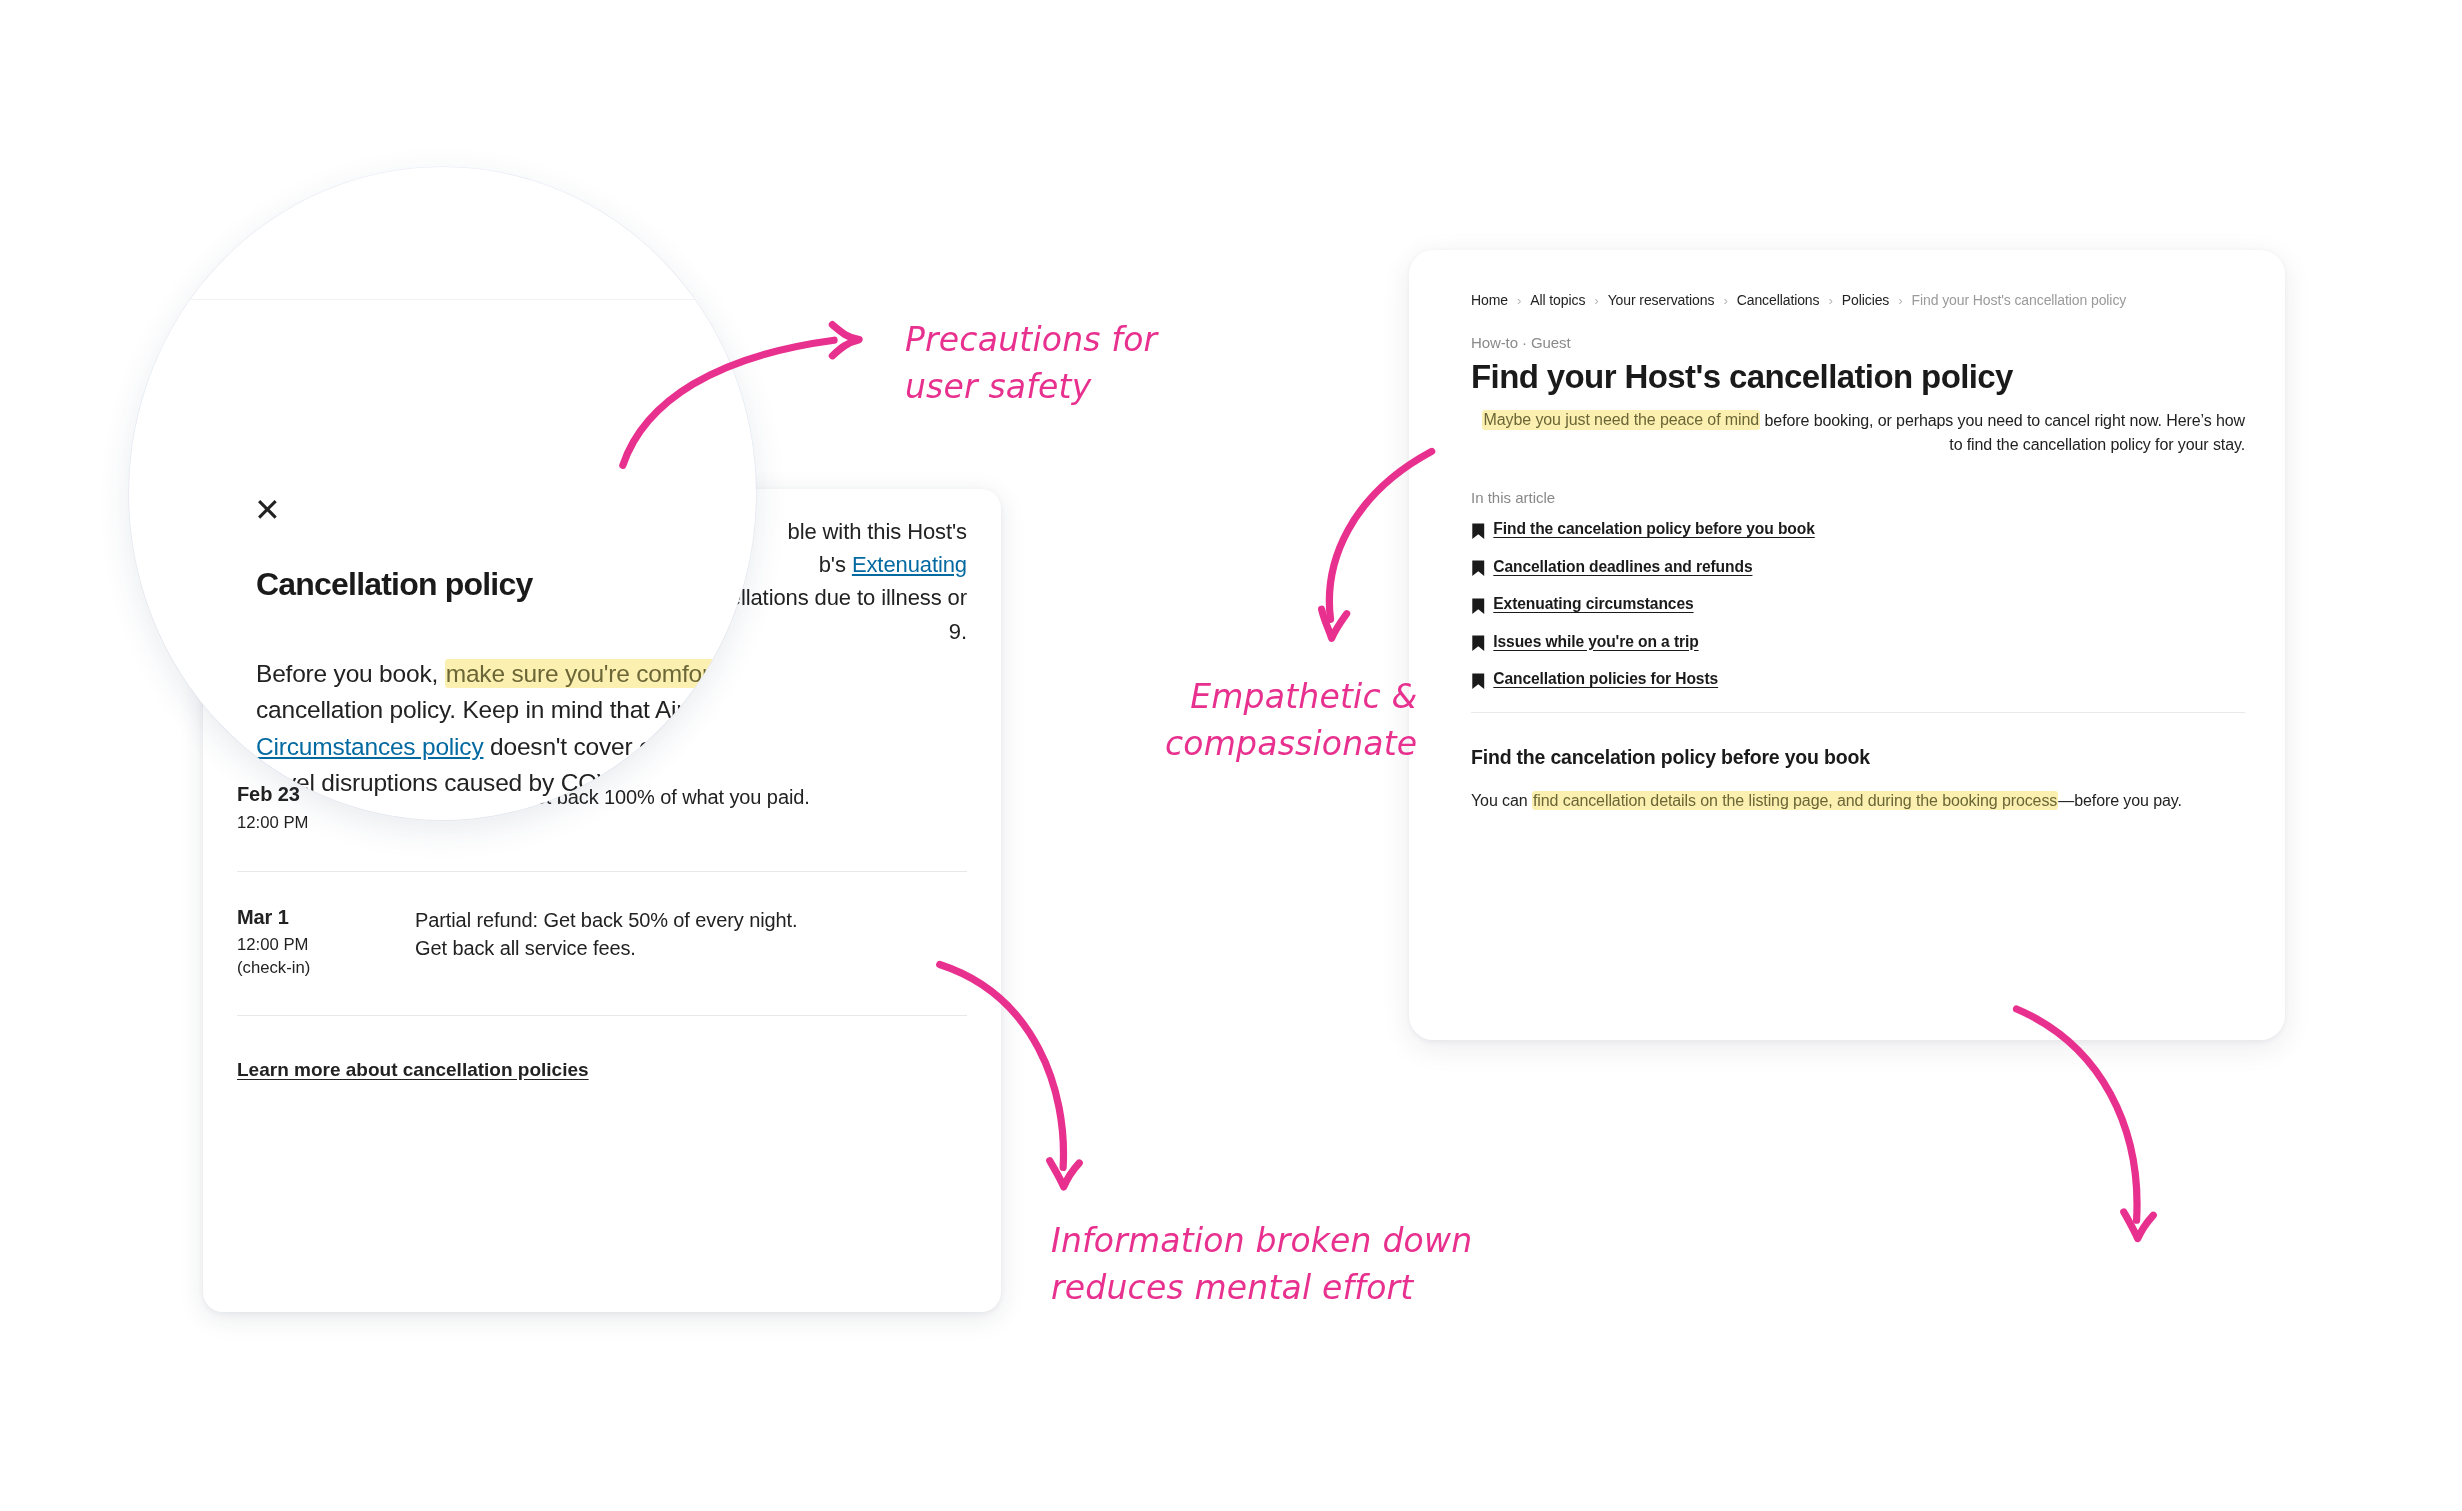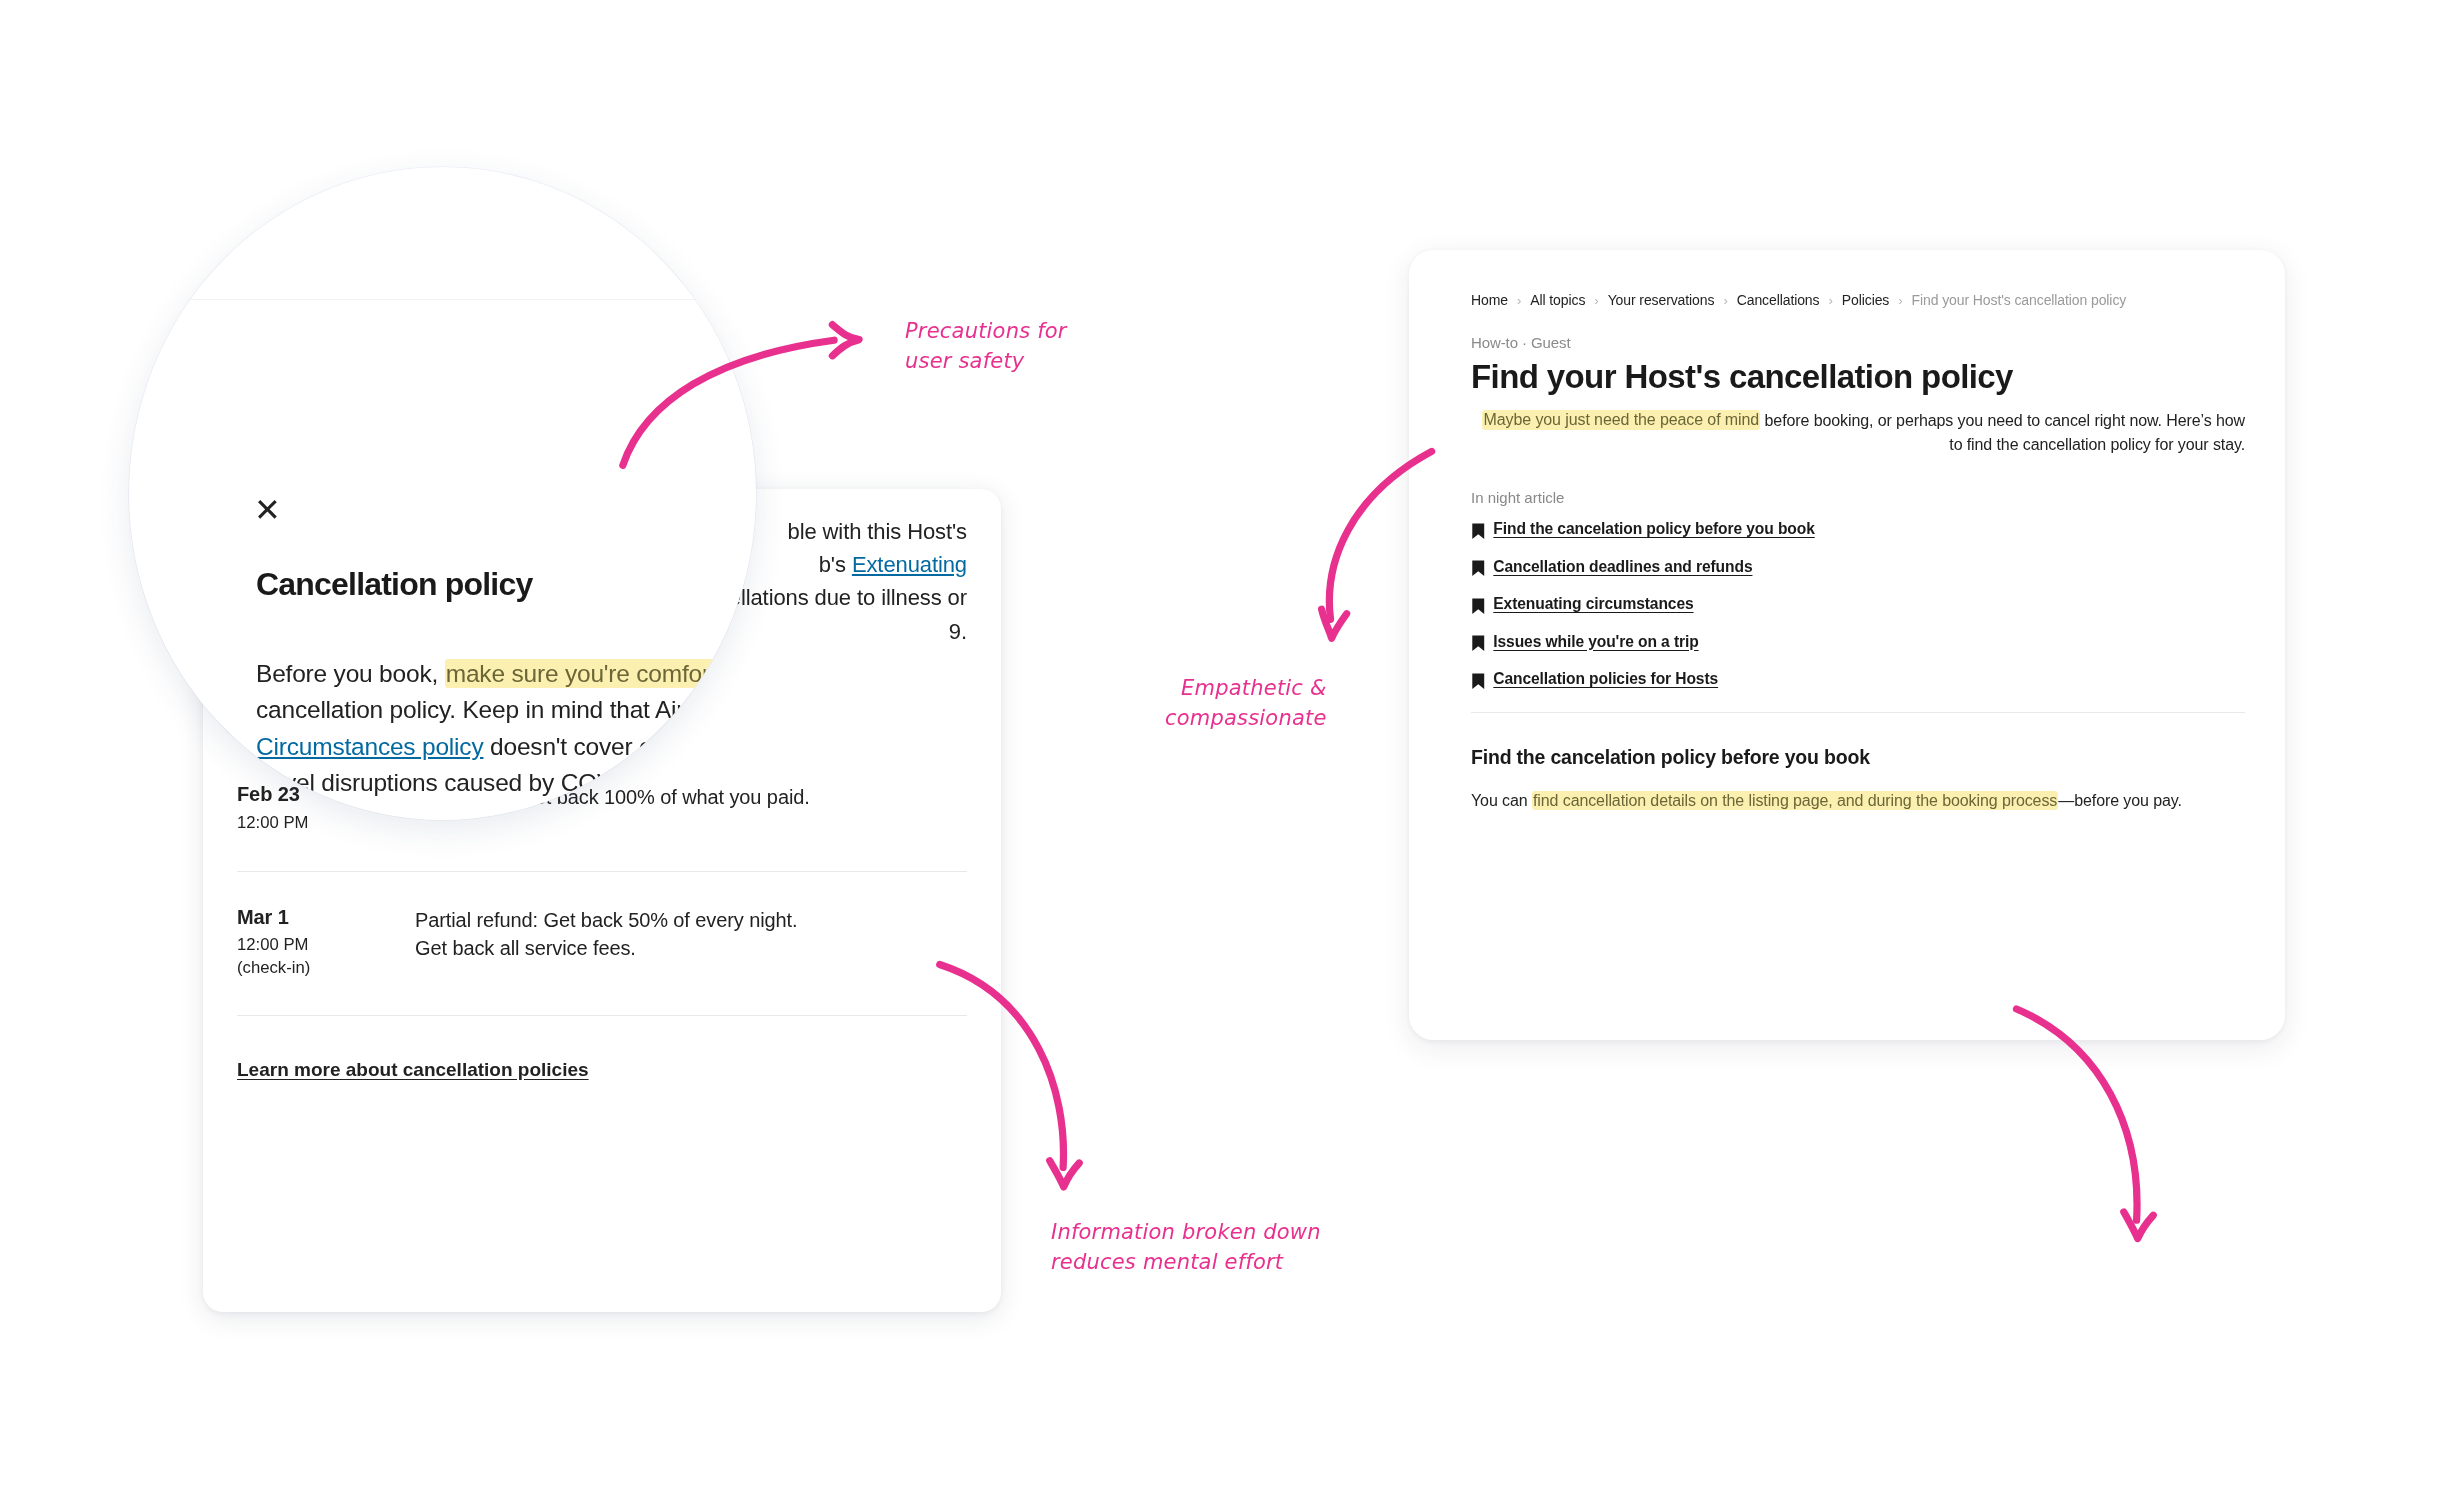--- a/index.html
+++ b/index.html
@@ -88,21 +88,21 @@
   .rc-divider { height:1.1px; background:#e9e9e9; margin-top:22px; }
   .rc-h2 { font-size:19.5px; font-weight:700; color:#1a1a1a; margin-top:33px; letter-spacing:-0.2px;}
   .rc-p { font-size:16px; color:#222; line-height:1.5; margin-top:20px; letter-spacing:-0.1px;}
 
   
   .anno {
     position:absolute;
     color:#e8308f;
     font-family: "DejaVu Sans", sans-serif;
     font-style: italic;
-    font-size: 21px;
+    font-size: 33px;
     line-height: 1.42;
     letter-spacing: 0.2px;
     white-space: pre-line;
   }
   .anno.a1 { left:905px; top:317px; }
   .anno.a2 { left:1165px; top:674px; text-align:right; }
   .anno.a3 { left:1051px; top:1218px; }
   .anno.a4 { left:1779px; top:1279px; text-align:right; }
 
   svg.arrows { position:absolute; left:0; top:0; width:2462px; height:1511px; pointer-events:none; }
@@ -188,21 +188,21 @@
         <span class="c last">Find your Host's cancellation policy</span>
       </nav>
 
       <div class="kicker">How-to · Guest</div>
       <h1 class="rc-h1">Find your Host's cancellation policy</h1>
 
       <p class="rc-lead">
         <span class="hl">Maybe you just need the peace of mind</span><span> before booking, or perhaps you need to cancel right now. Here’s how to find the cancellation policy for your stay.</span>
       </p>
 
-      <div class="rc-inthis">In night article</div>
+      <div class="rc-inthis">In this article</div>
 
       <div class="toc">
         <div class="toc-item">
           <svg class="bm-icon" viewBox="0 0 24 28">
               <path d="M2 1h20v26l-10-8-10 8z" fill="#1a1a1a"></path>
             </svg>
           <span class="lbl">Find the cancelation policy before you book</span>
         </div>
         <div class="toc-item">
           <svg class="bm-icon" viewBox="0 0 24 28">

